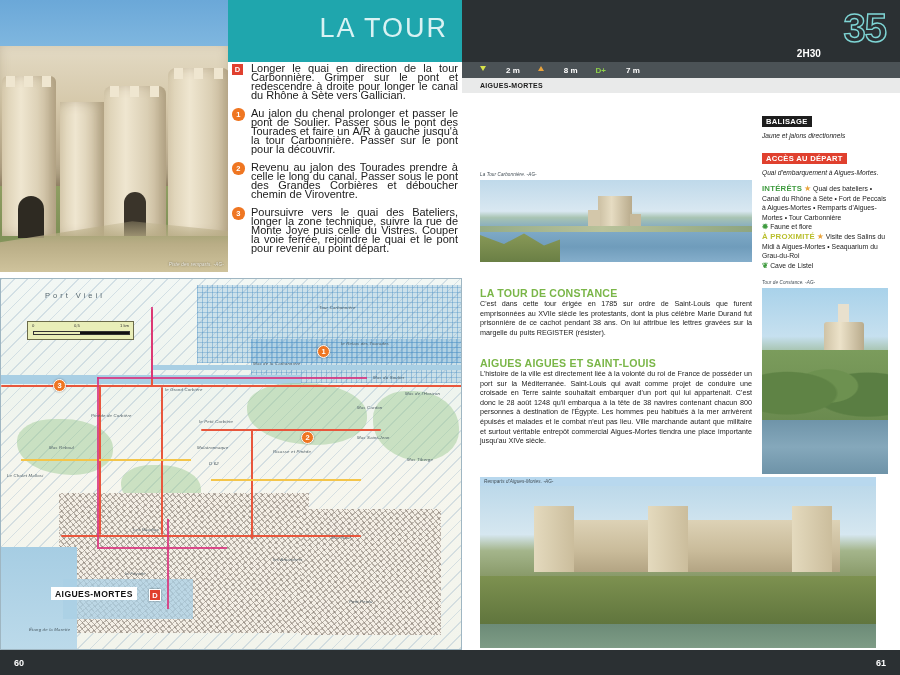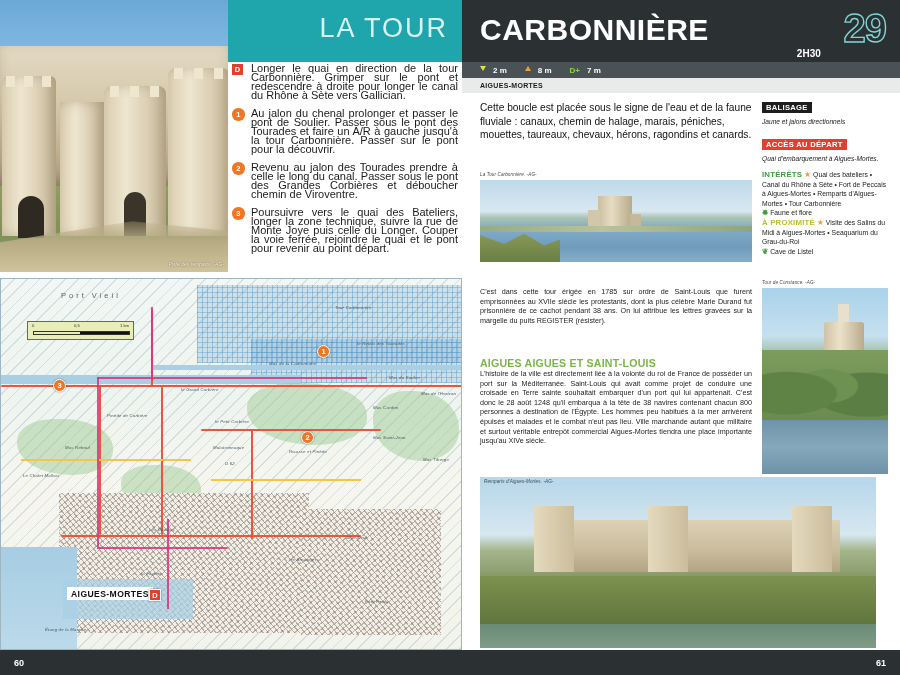--- a/index.html
+++ b/index.html
@@ -82,21 +82,21 @@
   .green { position:absolute; background:rgba(150,200,140,.45); border-radius:40% 55% 45% 60%; }
   .urban { position:absolute; background:#f4efe6;
            background-image: repeating-linear-gradient(50deg, rgba(120,110,100,.5) 0 1px, transparent 1px 4px),
                              repeating-linear-gradient(-40deg, rgba(120,110,100,.45) 0 1px, transparent 1px 4.5px); }
   .water-b { position:absolute; background:#a9cfe4; }
   .sea { position:absolute; background:linear-gradient(to bottom,#a6cde3,#bcdaea); }
   .rd { position:absolute; background:#e8563c; height:2px; border-radius:1px; }
   .rd-y { position:absolute; background:#f4c54a; height:1.6px; }
   .route { position:absolute; background:#d9337c; height:1.6px; opacity:.85; }
   .maplbl { position:absolute; font-size:4.3px; color:#4a5a63; font-style:italic;
-            white-space:nowrap; letter-spacing:.2px;margin-left:16px; }
+            white-space:nowrap; letter-spacing:.2px; }
   .maplbl.big { font-size:8.6px; font-style:normal; font-weight:bold; color:#111;
                 background:#fff; padding:1.5px 4px; letter-spacing:.4px; }
   .maplbl.port { font-size:7.5px; font-style:normal; letter-spacing:3px; color:#55656e; }
   .wp { position:absolute; width:13px; height:13px; border-radius:50%;
         background:#ef7622; border:1.4px solid #fff; color:#fff; font-size:7.5px;
         font-weight:bold; display:flex; align-items:center; justify-content:center;
         box-shadow:0 0 2px rgba(0,0,0,.4); }
   .wp-d { position:absolute; width:12px; height:12px; background:#e0402e; border:1.3px solid #fff;
           color:#fff; font-size:7.5px; font-weight:bold; display:flex;
           align-items:center; justify-content:center; box-shadow:0 0 2px rgba(0,0,0,.4); }
@@ -110,21 +110,21 @@
   
   .page-right { position:absolute; left:462px; top:0; width:438px; height:675px; background:#fff; }
   .hdr-dark { position:absolute; left:0; top:0; width:438px; height:62px; background:#2b3033; }
   .hdr-title { position:absolute; left:18px; top:13px; color:#fff; font-size:30px;
                font-weight:bold; letter-spacing:.5px; }
   .hdr-num { position:absolute; right:14px; top:6px; font-size:40px; font-weight:bold;
              color:#2b3033; -webkit-text-stroke:1.4px #7fd6d6; letter-spacing:-1px; }
   .stats-bar { position:absolute; left:0; top:62px; width:438px; height:16px;
                background:#4b5256; display:flex; align-items:center; color:#fff;
                font-size:8px; font-weight:bold; }
-  .stats-bar .grp { display:flex; gap:7px; margin-left:18px; }
+  .stats-bar .grp { display:flex; gap:20px; margin-left:18px; }
   .tri-d { width:0;height:0;border-left:3.5px solid transparent;border-right:3.5px solid transparent;
            border-top:5px solid #d8e34a; }
   .tri-u { width:0;height:0;border-left:3.5px solid transparent;border-right:3.5px solid transparent;
            border-bottom:5px solid #e8a33d; }
   .dplus { color:#8ed04a; font-weight:bold; }
   .stats-right { margin-left:auto; display:flex; gap:22px; margin-right:72px; font-size:10px;flex-direction:column; }
   .subhdr { position:absolute; left:0; top:78px; width:438px; height:15px;
             background:#e9eaea; color:#1b1b1b; font-size:7px; font-weight:bold;
             display:flex; align-items:center; padding-left:18px; letter-spacing:.3px; }
 
@@ -157,21 +157,21 @@
   .ph-wall .twrb { position:absolute; top:20px; width:40px; height:66px;
     background:linear-gradient(to right,#e4dabe,#cbbd9c); }
   .ph-wall .veg { position:absolute; left:0; bottom:0; width:396px; height:72px;
     background:linear-gradient(to bottom,#7d9150,#63783f 60%,#55683a); }
   .ph-wall .pond { position:absolute; left:0; bottom:0; width:396px; height:24px;
     background:linear-gradient(to bottom,#6c8b77,#7e9c86); }
   .cap-over { position:absolute; left:18px; top:477px; width:396px; height:9px;
               background:#b8d8ee; display:flex; align-items:center; padding-left:4px; }
 
   
-  .side { position:absolute; left:300px; top:96px; width:126px; }
+  .side { position:absolute; left:300px; top:110px; width:126px; }
   .tag { display:inline-block; color:#fff; font-size:7.6px; font-weight:bold;
          padding:1.3px 4px; letter-spacing:.3px; }
   .tag-dark { background:#1d1d1d; }
   .tag-red  { background:#e0402e; }
   .side-it { font-size:6.6px; line-height:9px; color:#1b1b1b; font-style:italic; margin:3px 0 7px; }
   .side-tx { font-size:6.8px; line-height:9.6px; color:#1b1b1b; }
   .lbl-green { color:#3f9b3f; font-weight:bold; font-size:7.8px; letter-spacing:.2px; }
   .lbl-olive { color:#b9bf2e; font-weight:bold; font-size:7.8px; background:#fff; letter-spacing:.2px; }
   .star { color:#e8a33d; font-size:8px; }
   .ico-fau { color:#3f9b3f; font-size:7.5px; font-weight:bold; }
@@ -239,21 +239,21 @@
       <div class="step">
         <span class="marker-n">1</span>
         <p><span>Au jalon du chenal prolonger et passer le pont de Soulier. Passer sous le pont des Tourades et faire un A/R à gauche jusqu'à la tour Carbonnière. Passer sur le pont pour la découvrir.</span></p>
       </div>
       <div class="step">
         <span class="marker-n">2</span>
         <p><span>Revenu au jalon des Tourades prendre à celle le long du canal. Passer sous le pont des Grandes Corbières et déboucher chemin de Viroventre.</span></p>
       </div>
       <div class="step">
         <span class="marker-n">3</span>
-        <p><span>Poursuivre vers le quai des Bateliers, longer la zone technique, suivre la rue de Monte Joye puis celle du Longer. Couper la voie ferrée, rejoindre le quai et le pont pour revenir au point départ.</span></p>
+        <p><span>Poursuivre vers le quai des Bateliers, longer la zone technique, suivre la rue de Monte Joye puis celle du Vistres. Couper la voie ferrée, rejoindre le quai et le pont pour revenir au point départ.</span></p>
       </div>
     </div>
 
     <div class="map-wrap">
       <div class="map-base"></div>
 
       <div class="marsh" style="left:196px;top:6px;width:266px;height:78px;"></div>
       <div class="marsh" style="left:250px;top:60px;width:212px;height:44px;"></div>
       <div class="water-b" style="left:0;top:96px;width:300px;height:9px;"></div>
       <div class="water-b" style="left:150px;top:86px;width:312px;height:5px;"></div>
@@ -321,22 +321,21 @@
       <span class="wp" style="left:52px;top:100px;">3</span>
       <span class="wp-d" style="left:148px;top:310px;">D</span>
     </div>
 
     <div class="folio folio-l">60</div>
   </div>
 
   <div class="page-right">
 
     <div class="hdr-dark"></div>
-    <div class="hdr-title">CARBONNIÈRE</div>
-    <div class="hdr-num">29</div>
+    <div class="hdr-num">35</div>
 
     <div class="stats-bar">
       <span class="grp">
         <span class="tri-d"></span>
         <span>2 m</span>
       </span>
       <span class="grp">
         <span class="tri-u"></span>
         <span>8 m</span>
       </span>
@@ -344,31 +343,31 @@
         <span class="dplus">D+</span>
         <span>7 m</span>
       </span>
       <span class="stats-right">
         <span>2H30</span>
         <span>4,9 km</span>
       </span>
     </div>
     <div class="subhdr">AIGUES-MORTES</div>
 
-    <div class="intro">Cette boucle est placée sous le signe de l'eau et de la faune fluviale : canaux, chemin de halage, marais, péniches, mouettes, taureaux, chevaux, hérons, ragondins et canards.</div>
 
     <div class="cap" style="position:absolute;left:18px;top:172px;">La Tour Carbonnière. -AG-</div>
     <div class="ph-canal">
       <div class="twr"></div>
       <div class="bankstrip"></div>
       <div class="wtr"></div>
       <div class="reeds"></div>
     </div>
 
     <div class="sec-1">
+      <div class="sec-title">LA TOUR DE CONSTANCE</div>
       <div class="sec-body">C'est dans cette tour érigée en 1785 sur ordre de Saint-Louis que furent emprisonnées au XVIIe siècle les protestants, dont la plus célèbre Marie Durand fut prisonnière de ce cachot pendant 38 ans. On lui attribue les lettres gravées sur la margelle du puits REGISTER (résister).</div>
     </div>
     <div class="sec-2">
       <div class="sec-title">AIGUES AIGUES ET SAINT-LOUIS</div>
       <div class="sec-body">L'histoire de la ville est directement liée à la volonté du roi de France de posséder un port sur la Méditerranée. Saint-Louis qui avait comme projet de conduire une croisade en Terre sainte souhaitait embarquer d'un port qui lui appartenait. C'est donc le 28 août 1248 qu'il embarqua à la tête de 38 navires contenant chacun 800 personnes à destination de l'Égypte. Les hommes peu habitués à la mer arrivèrent épuisés et malades et le combat n'eut pas lieu. Ville marchande autant que militaire et surtout véritable entrepôt commercial Aigues-Mortes tiendra une place importante jusqu'au XIVe siècle.</div>
     </div>
 
     <div class="side">
       <span class="tag tag-dark">BALISAGE</span>
       <div class="side-it">Jaune et jalons directionnels</div>

